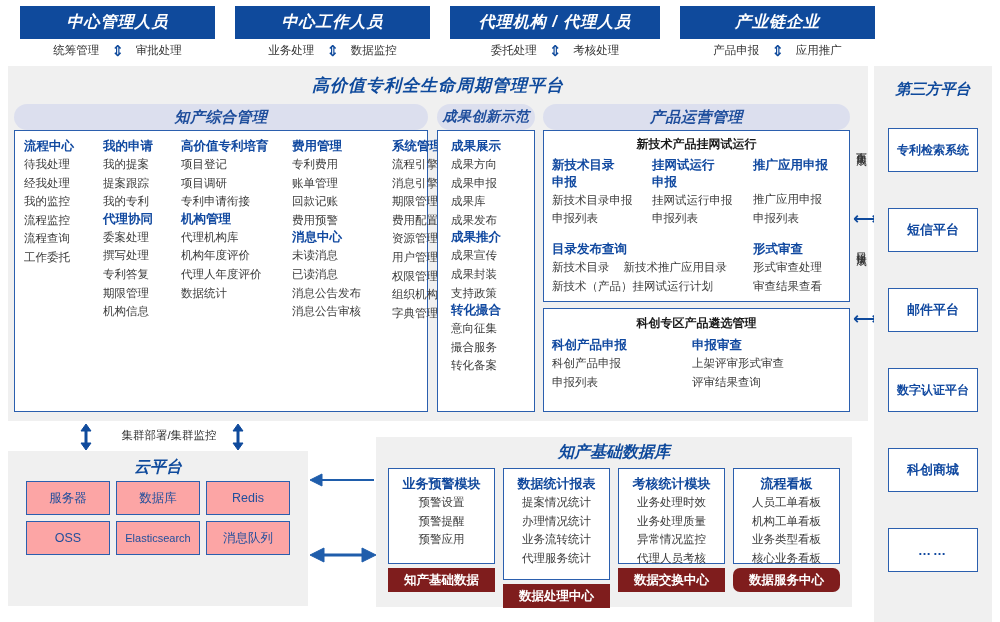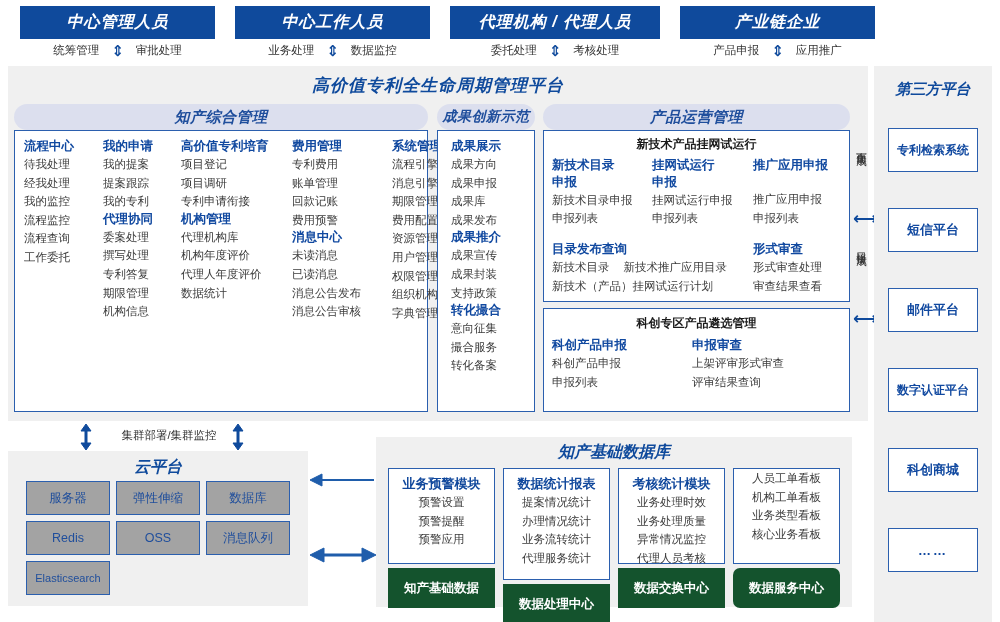--- a/index.html
+++ b/index.html
@@ -57,38 +57,38 @@
     writing-mode: vertical-rl; text-orientation: upright;
     font-size: 10.5px; color: #333; letter-spacing: 1px; line-height: 1.05;
   }
 
   
   .cloud-title {
     color: #0f4a9c; font-weight: bold; font-style: italic;
     font-size: 16px; text-align: center;
   }
   .cloud-cell {
-    border: 1.5px solid #2b5fae; background: #a3a3a3;
+    border: 1.5px solid #2b5fae; background: #fca5a5;
     display: flex; align-items: center; justify-content: center;
     color: #1f4e9c; font-size: 12.5px;
   }
 
   
   .db-title {
     color: #0f4a9c; font-weight: bold; font-style: italic;
     font-size: 16px; text-align: center;
   }
   .db-col-head {
     text-align: center; color: #11489c; font-weight: bold;
     font-size: 13px; padding-top: 6px;
   }
   .db-leaf { text-align: center; color: #3b3b3b; font-size: 11.5px; line-height: 1.62; }
   .db-foot {
-    background: #14532d; color: #fff; font-weight: bold; font-size: 12.5px;
-    display: flex; align-items: center; justify-content: center; height: 40px;
+    background: #7f1d1d; color: #fff; font-weight: bold; font-size: 12.5px;
+    display: flex; align-items: center; justify-content: center; height: 24px;
   }
   svg { display: block; overflow: visible; }
 </style>
 </head>
 <body>
 
 <div id="root">
 
   <div class="abs" style="left:20px;top:6px;width:840px;height:56px;">
     <div class="abs" style="left:0px;top:0;width:195px;">
@@ -294,26 +294,25 @@
         <polygon points="178,26 173,19 183,19"></polygon>
       </g>
     </svg>
     <div class="abs" style="left:44px;top:4px;width:130px;text-align:center;font-size:11.5px;color:#333;">集群部署/集群监控</div>
   </div>
 
   <div class="abs panel-shell" style="left:8px;top:451px;width:300px;height:155px;">
     <div class="cloud-title" style="padding-top:6px;">云平台</div>
     <div class="abs" style="left:18px;top:30px;width:264px;display:grid;grid-template-columns:repeat(3,84px);grid-template-rows:repeat(3,34px);gap:6px;">
       <div class="cloud-cell">服务器</div>
-      <div class="cloud-cell">弹性伸缩</div>
       <div class="cloud-cell">数据库</div>
       <div class="cloud-cell">Redis</div>
       <div class="cloud-cell">OSS</div>
+      <div class="cloud-cell" style="font-size:11px;">Elasticsearch</div>
       <div class="cloud-cell">消息队列</div>
-      <div class="cloud-cell" style="font-size:11px;">Elasticsearch</div>
     </div>
   </div>
 
   <div class="abs" style="left:310px;top:470px;width:66px;height:115px;">
     <svg width="66" height="115" viewBox="0 0 66 115">
       <g fill="#1f5dab" stroke="#1f5dab">
         <line x1="10" y1="10" x2="64" y2="10" stroke-width="2"></line>
         <polygon points="0,10 12,4 12,16"></polygon>
         <line x1="12" y1="85" x2="54" y2="85" stroke-width="3"></line>
         <polygon points="0,85 14,78 14,92"></polygon>
@@ -353,20 +352,21 @@
           <div class="db-leaf">业务处理时效</div>
           <div class="db-leaf">业务处理质量</div>
           <div class="db-leaf">异常情况监控</div>
           <div class="db-leaf">代理人员考核</div>
         </div>
         <div class="db-foot" style="margin-top:4px;">数据交换中心</div>
       </div>
 
       <div>
         <div class="box-outline" style="height:96px;">
+          <div class="db-col-head">流程看板</div>
           <div class="db-leaf">人员工单看板</div>
           <div class="db-leaf">机构工单看板</div>
           <div class="db-leaf">业务类型看板</div>
           <div class="db-leaf">核心业务看板</div>
         </div>
         <div class="db-foot" style="margin-top:4px;border-radius:7px;">数据服务中心</div>
       </div>
     </div>
   </div>
 

